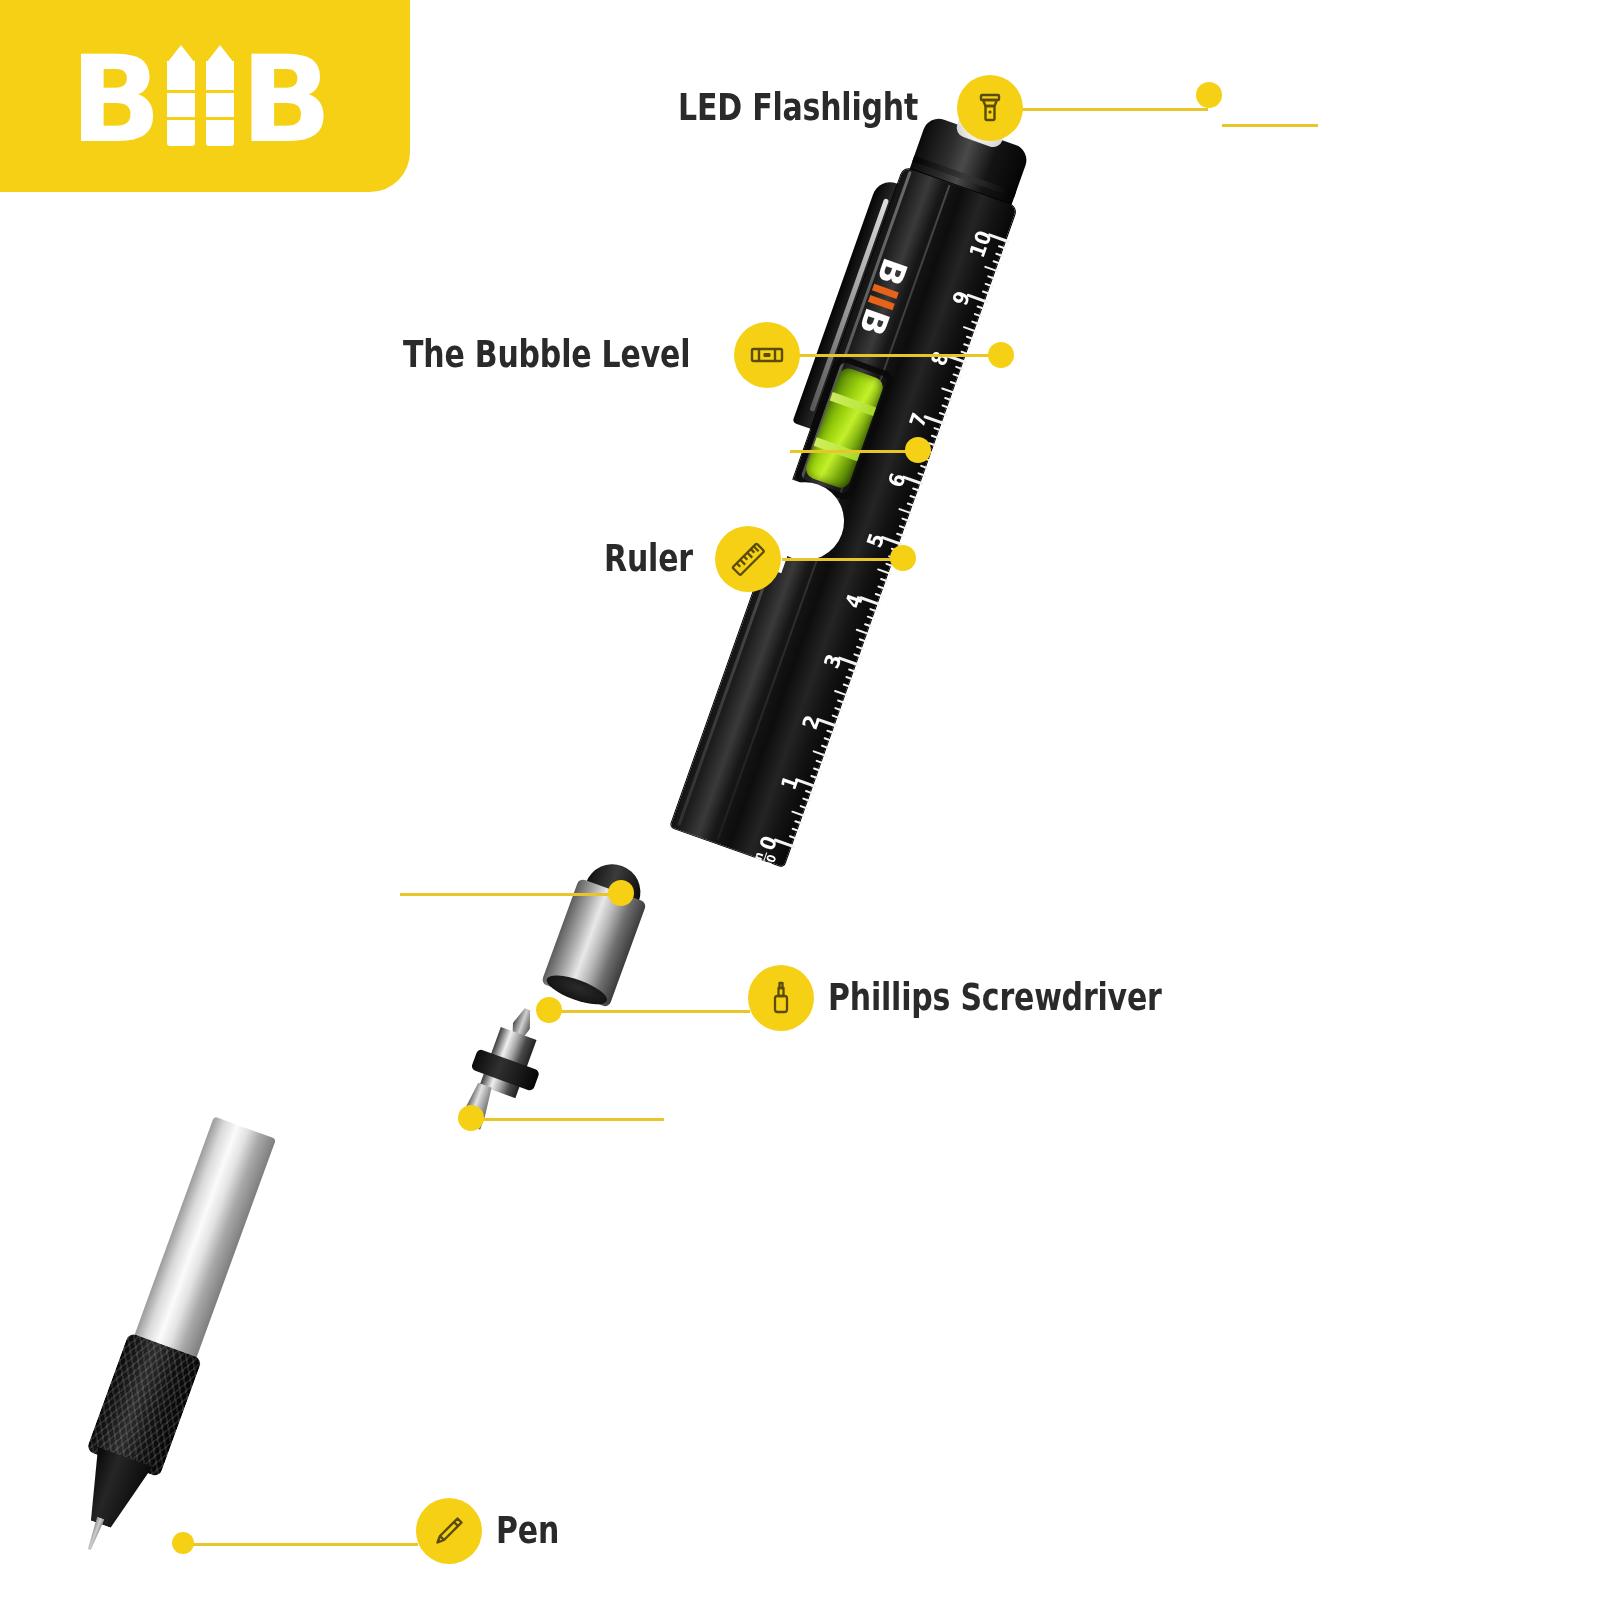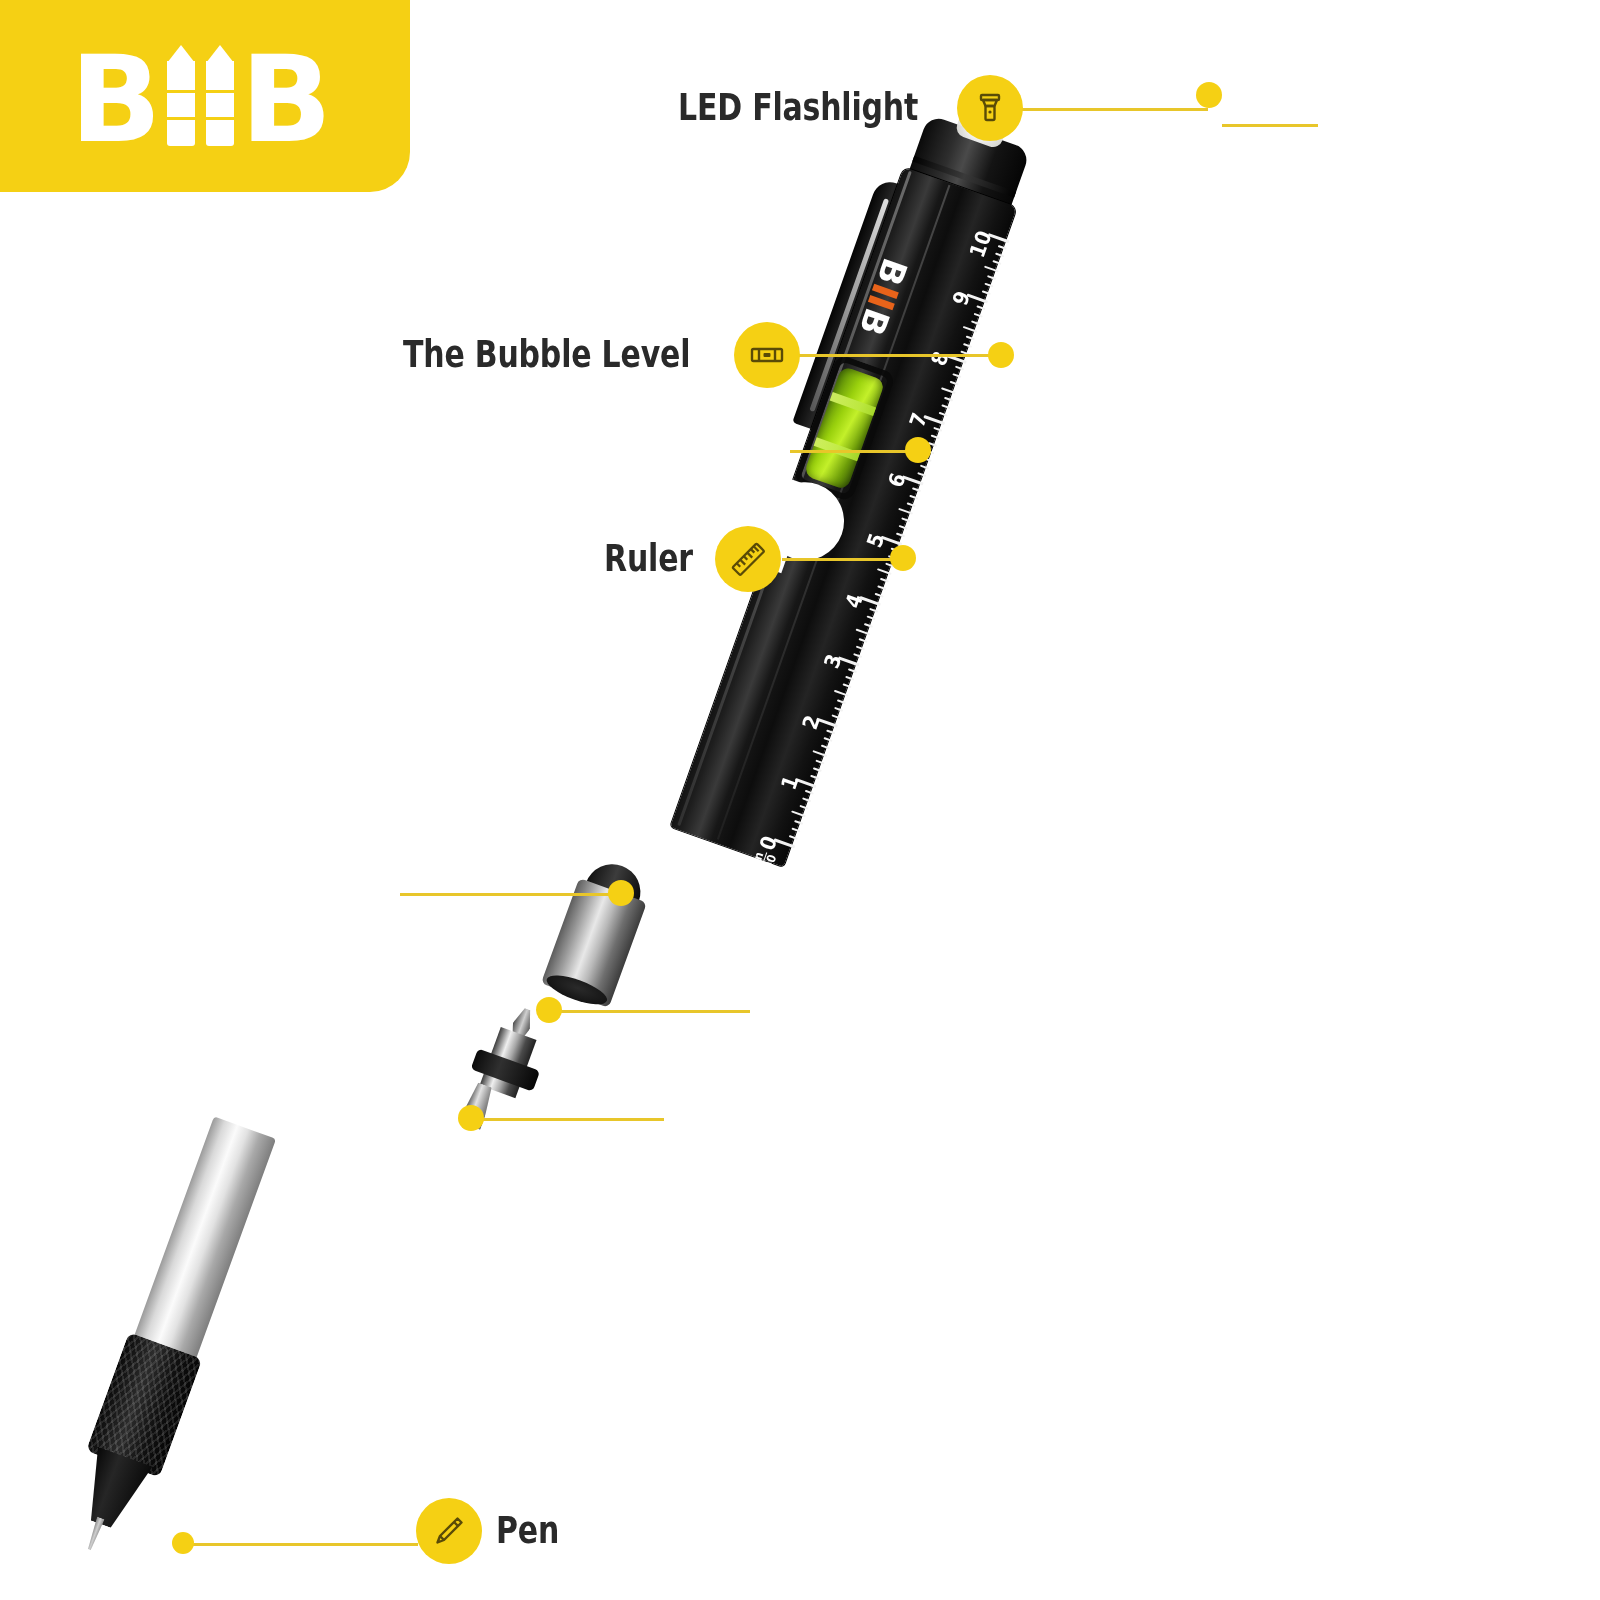--- a/index.html
+++ b/index.html
@@ -498,20 +498,30 @@
       <svg width="42" height="42" viewBox="0 0 42 42" fill="none" stroke="#5A4B07" stroke-width="2.3" stroke-linejoin="round">
         <g transform="rotate(-45 21 21)">
           <rect x="4" y="16" width="34" height="11" rx="1.4"></rect>
           <path d="M10 16v5M15 16v7M20 16v5M25 16v7M30 16v5M34 16v7"></path>
         </g>
       </svg>
     </span>
   </div>
 
 
+  <div class="label lbl-right" style="left:748px;top:965px;">
+    <span class="chip">
+      <svg width="40" height="40" viewBox="0 0 40 40" fill="none" stroke="#5A4B07" stroke-width="2.3" stroke-linejoin="round">
+        <path d="M18.5 5h3v5h-3z"></path>
+        <path d="M17.5 10h5v8h-5z"></path>
+        <rect x="14" y="18" width="12" height="16" rx="2.5"></rect>
+      </svg>
+    </span>
+    <span class="txt">Phillips Screwdriver</span>
+  </div>
 
 
   <div class="label lbl-right" style="left:416px;top:1498px;text-align:right;">
     <span class="chip">
       <svg width="42" height="42" viewBox="0 0 42 42" fill="none" stroke="#5A4B07" stroke-width="2.4" stroke-linejoin="round">
         <path d="M29.5 8.5l4 4L16 30l-6.5 2.5L12 26z"></path>
         <path d="M26 12l4 4"></path>
         <path d="M12 26l4 4"></path>
       </svg>
     </span>

